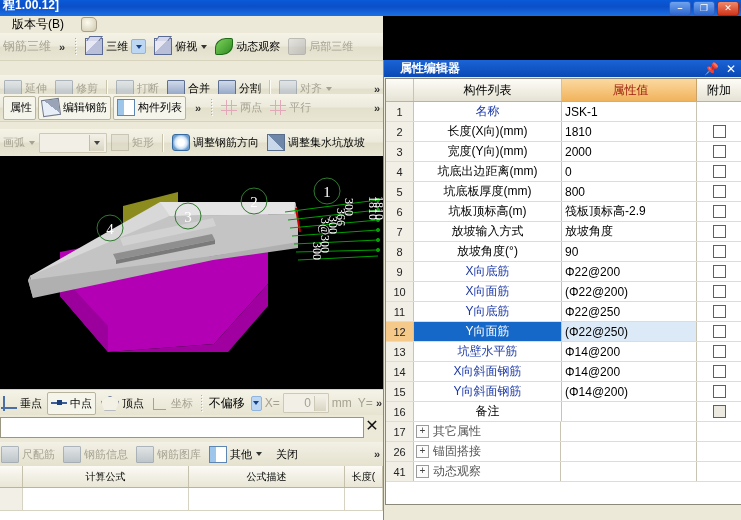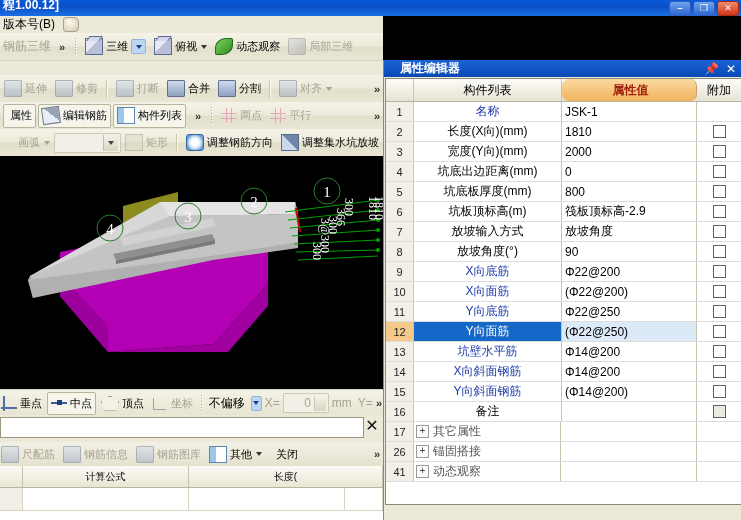--- a/index.html
+++ b/index.html
@@ -31,36 +31,36 @@
   .winbtn .glyph{display:block;}
 
   
   .leftcol{position:absolute;left:0;top:16px;width:383px;height:504px;background:#ece9d8;}
 
   .menustrip{
     position:absolute;left:0;top:0;width:383px;height:17px;
     background:#ece9d8;display:flex;align-items:center;font-size:12px;color:#000;
     border-bottom:1px solid #e0dcc8;
   }
-  .menustrip .mi{padding:0 3px;white-space:nowrap;}
+  .menustrip .mi{padding:0 12px;white-space:nowrap;}
   .menustrip .menu-ico{
     width:14px;height:13px;margin-left:5px;
     background:radial-gradient(circle at 40% 35%,#fdfbef,#cfc8ac);
     border-radius:3px 5px 4px 3px;border:1px solid #a8a08a;
   }
 
   .tbrow{
     position:absolute;left:0;width:383px;height:27px;
     background:linear-gradient(to bottom,#f5f3e7 0%,#eceadb 48%,#e2dfcb 52%,#e9e6d4 100%);
     border-bottom:1px solid #d8d3bd;
     display:flex;align-items:center;overflow:hidden;white-space:nowrap;
   }
   .tbrow.r1{top:17px;}
   .tbrow.r2{top:59px;}
-  .tbrow.r3{top:86px;}
+  .tbrow.r3{top:78px;}
   .tbrow.r4{top:113px;}
 
   .tbitem{display:flex;align-items:center;height:22px;padding:0 3px;margin:0 1px;color:#000;}
   .tbitem.dis{color:#a6a292;}
   .tbitem.framed{border:1px solid #b8b49e;background:#f6f5ec;border-radius:2px;}
   .tbitem .lbl{margin-left:3px;font-size:11px;}
   .sep{width:1px;height:18px;margin:0 4px;background:#c9c4ac;border-right:1px solid #fcfbf4;}
   .dotgrip{width:4px;height:19px;margin:0 3px;
     background-image:radial-gradient(#fff 40%,transparent 41%),radial-gradient(#b3ae96 40%,transparent 41%);
     background-size:3px 3px,3px 3px;background-position:1px 1px,0 0;}
@@ -172,21 +172,21 @@
      display:flex;align-items:center;justify-content:center;color:#222;font-size:11px;}
   .c-name{width:141px;flex:0 0 141px;border-right:1px solid #c9c4b2;display:flex;align-items:center;
      justify-content:center;color:#000;padding:0 3px;}
   .c-val{flex:1 1 auto;border-right:1px solid #c9c4b2;display:flex;align-items:center;padding-left:3px;color:#000;}
   .c-att{width:44px;flex:0 0 44px;display:flex;align-items:center;justify-content:center;}
   .hdr{height:22px;background:linear-gradient(to bottom,#fdfcf7,#e6e3d4);border-bottom:1px solid #b9b4a0;
      font-weight:normal;}
   .hdr .c-idx{background:linear-gradient(to bottom,#fdfcf7,#e6e3d4);}
   .hdr .c-name{justify-content:center;}
   .hdr .c-val{background:linear-gradient(to bottom,#fbd9a0,#f0b35c);color:#a02010;justify-content:center;
-     font-weight:bold;border-right:1px solid #c9a26a;border-radius:7px;}
+     font-weight:normal;border-right:1px solid #c9a26a;}
   .hdr .c-att{background:linear-gradient(to bottom,#fdfcf7,#e6e3d4);}
   .blue{color:#1b38a8;}
   .cbx{width:11px;height:11px;border:1px solid #5a5f6e;background:#fff;}
   .cbx.flat{background:#eceae0;}
   .row-sel .c-idx{background:#f5c98a;}
   .row-sel .c-name{background:#1668c8;color:#fff;}
   .row-sel .c-val{background:#dce9f7;}
   .plus{width:11px;height:11px;border:1px solid #9b9b9b;background:#fbfbfb;color:#444;
      font-size:10px;line-height:9px;text-align:center;margin-right:4px;flex:0 0 11px;}
   .grp .c-name{justify-content:flex-start;padding-left:2px;color:#555;}
@@ -297,21 +297,21 @@
         <span class="lbl">两点</span>
       </span>
       <span class="tbitem dis">
         <span class="ico grid pink"></span>
         <span class="lbl">平行</span>
       </span>
       <span class="chev">»</span>
     </div>
 
     <div class="tbrow r4">
-      <span class="tbitem dis" style="padding-left:17px">
+      <span class="tbitem dis" style="padding-left:2px">
         <span class="lbl" style="margin-left:0">画弧</span>
         <span class="caret dis"></span>
       </span>
       <span class="combo dis" style="width:62px">
         <span></span>
         <span class="cbtn">
             <i></i>
           </span>
       </span>
       <span class="tbitem dis">
@@ -463,20 +463,21 @@
       <span class="tbitem">
         <span class="lbl" style="margin-left:6px">关闭</span>
       </span>
       <span class="chev">»</span>
     </div>
 
     <div class="fgrid">
       <div class="fhead">
         <span class="fh" style="width:22px;flex:0 0 22px"></span>
         <span class="fh" style="width:165px;flex:0 0 165px">计算公式</span>
+        <span class="fh" style="width:155px;flex:0 0 155px">公式描述</span>
         <span class="fh" style="flex:1 1 auto">长度(</span>
       </div>
       <div class="frow">
         <span class="fc" style="width:22px;flex:0 0 22px;background:#f1efe6"></span>
         <span class="fc" style="width:165px;flex:0 0 165px"></span>
         <span class="fc" style="width:155px;flex:0 0 155px"></span>
         <span class="fc" style="flex:1 1 auto"></span>
       </div>
       <div class="rest" style="height:27px"></div>
     </div>

